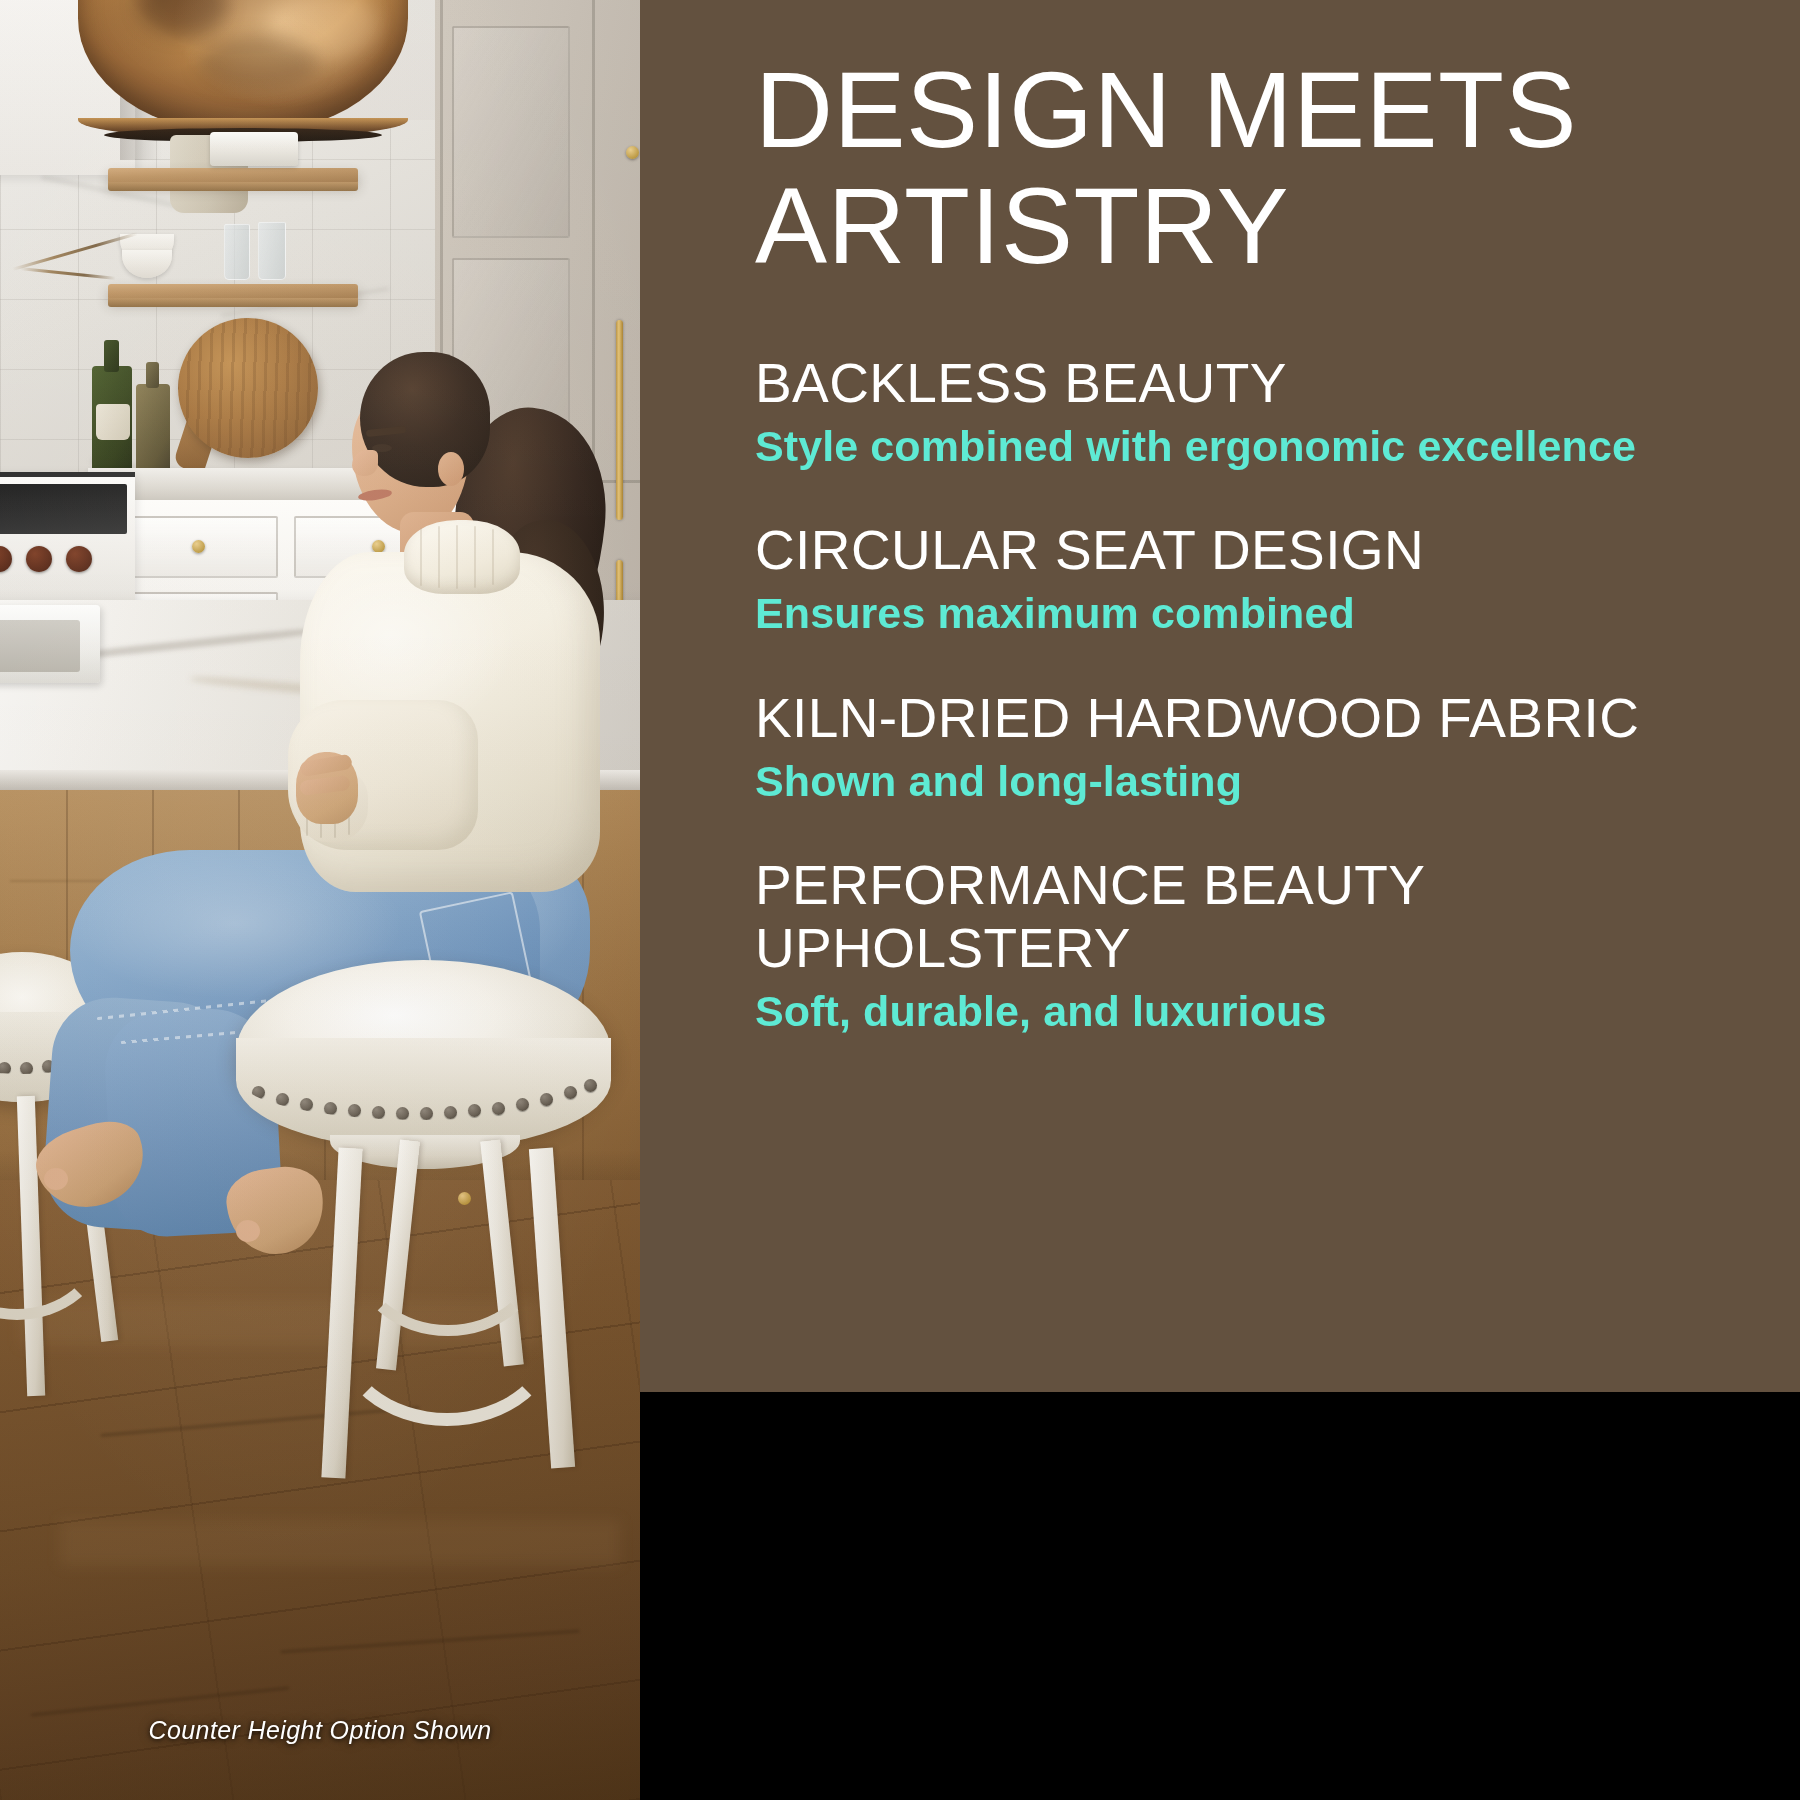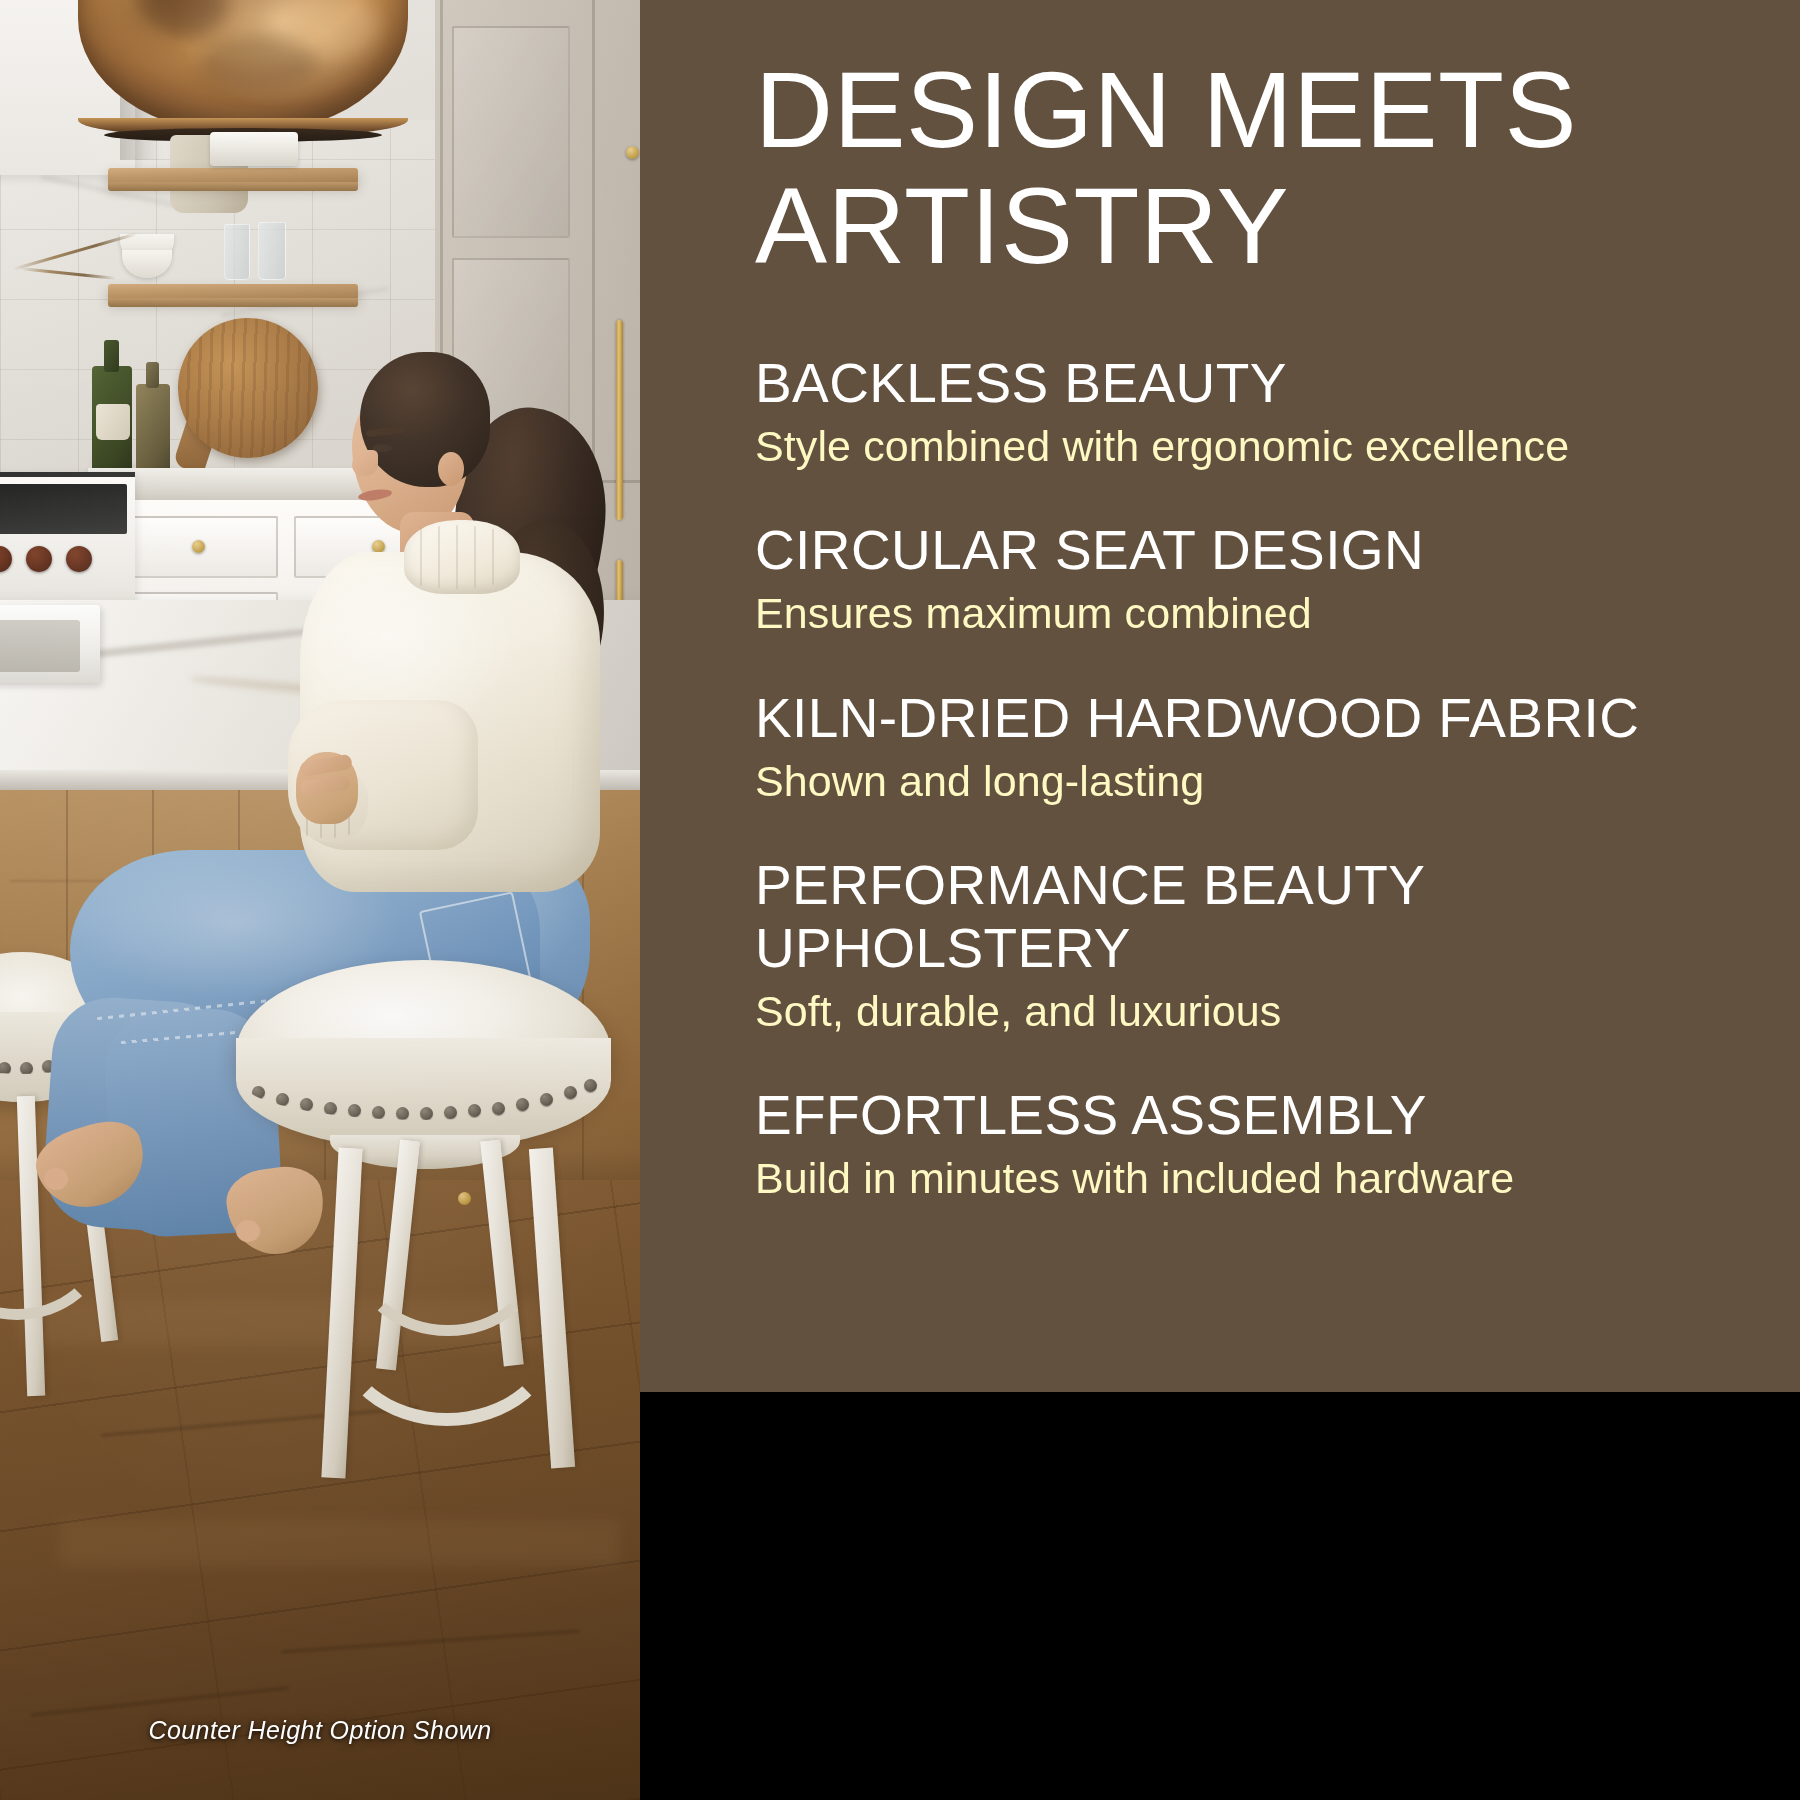--- a/index.html
+++ b/index.html
@@ -284,21 +284,21 @@
 
   
   #panel{position:relative;width:1160px;height:1392px;background:#63513f;}
   .headline{position:absolute;left:115px;top:52px;width:1010px;
     color:#fff;font-weight:300;font-size:108px;line-height:1.07;
     letter-spacing:.5px;font-family:"Liberation Sans", sans-serif;}
   .features{position:absolute;left:115px;top:352px;width:1010px;}
   .feature{margin-bottom:48px;}
   .f-title{color:#ffffff;font-weight:300;font-size:55px;line-height:1.14;
     letter-spacing:.4px;font-family:"Liberation Sans", sans-serif;}
-  .f-desc{color:#fef9c3;font-weight:400;font-size:43px;line-height:1.18;
+  .f-desc{color:#5eead4;font-weight:700;font-size:43px;line-height:1.18;
     margin-top:6px;letter-spacing:.1px;font-family:"Liberation Sans", sans-serif;}
 </style>
 </head>
 <body>
 
 <div id="stage">
 
   <div id="photo">
 
     <div class="wall-base"></div>
@@ -505,21 +505,17 @@
       <div class="feature">
         <div class="f-title">KILN-DRIED HARDWOOD FABRIC</div>
         <div class="f-desc">Shown and long-lasting</div>
       </div>
 
       <div class="feature">
         <div class="f-title">PERFORMANCE BEAUTY UPHOLSTERY</div>
         <div class="f-desc">Soft, durable, and luxurious</div>
       </div>
 
-      <div class="feature">
-        <div class="f-title">EFFORTLESS ASSEMBLY</div>
-        <div class="f-desc">Build in minutes with included hardware</div>
-      </div>
 
     </div>
   </div>
 
 </div>
 
 </body></html>

